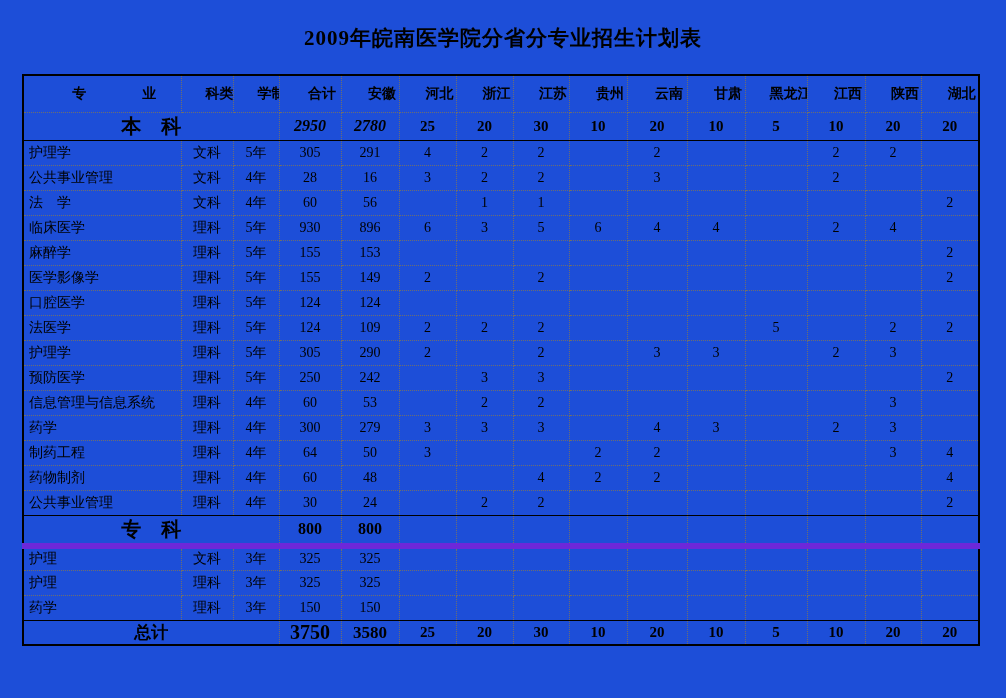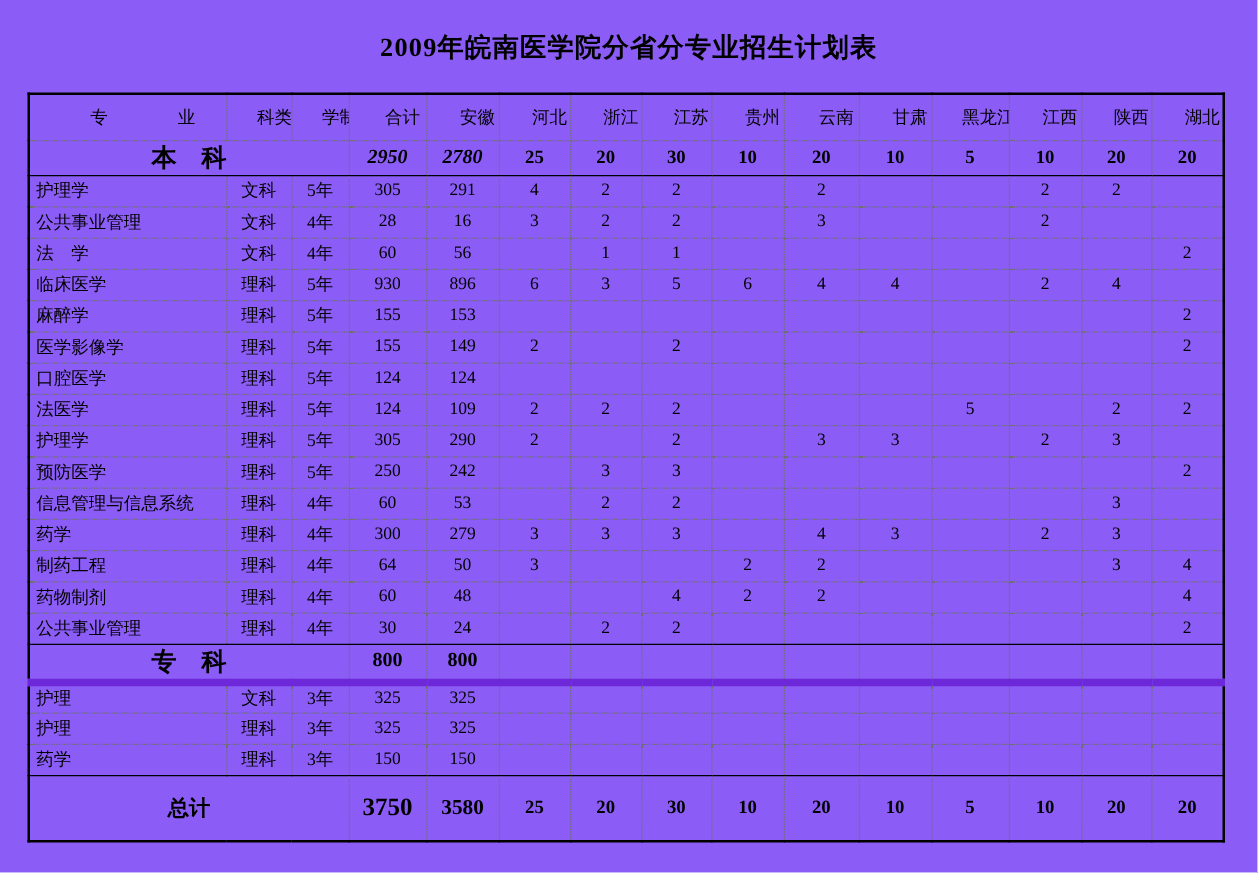--- a/index.html
+++ b/index.html
@@ -1,19 +1,19 @@
 <!DOCTYPE html>
 <html><head>
 <meta charset="utf-8">
 <style>
   * { margin:0; padding:0; box-sizing:border-box; }
   html,body { background:#ffffff; }
   body { font-family:"Liberation Serif","DejaVu Serif",serif; color:#000; }
   .page {
-    position:relative; width:1006px; height:698px; background:#8b5cf6; overflow:hidden;
+    position:relative; width:1006px; height:698px; background:#1d4ed8; overflow:hidden;
   }
   .title {
     position:absolute; top:24px; left:0; width:100%;
     text-align:center; font-size:21px; font-weight:bold; letter-spacing:1px;
   }
   table.plan {
     position:absolute; left:22px; top:74px; width:956px;
     border-collapse:collapse; table-layout:fixed;
     border:2px solid #000;
   }
@@ -21,31 +21,31 @@
   col.c4{width:58px} col.c5{width:57px} col.c6{width:57px} col.c7{width:56px}
   col.c8{width:58px} col.c9{width:60px} col.c10{width:58px} col.c11{width:62px}
   col.c12{width:58px} col.c13{width:56px} col.c14{width:58px}
   th, td {
     border:1px dotted #6e6e6e;
     font-size:14px; text-align:center; vertical-align:middle;
     overflow:hidden; white-space:nowrap;
   }
   thead tr { height:37px; }
   tbody tr { height:25px; }
-  th { font-weight:normal;padding-left:24px; }
+  th { font-weight:bold;padding-left:24px; }
   td.major { text-align:left; padding-left:5px; }
   tr.section td.sec-label { font-weight:bold; font-size:20px; text-align:center; }
   tr.section td.num { font-weight:bold; font-size:15px; }
   tr.benke { height:28px; }
   tr.benke td { border-bottom:1px solid #000; }
   tr.benke td.v0, tr.benke td.v1 { font-size:16px;font-style:italic; }
   tr.zhuanke { height:27px; }
   tr.zhuanke td { border-top:1px solid #000; border-bottom:6px solid #6d28d9; }
   tr.zhuanke td.v0, tr.zhuanke td.v1 { font-size:16px;margin-top:39px; }
-  tr.zongji { height:52px; }
+  tr.zongji { height:24px; }
   tr.zongji td { border-top:1px solid #000; }
   tr.zongji td.sec-label { font-size:17px; }
   tr.zongji td.v0 { font-size:20px; }
   tr.zongji td.v1 { font-size:17px; }
 </style>
 </head>
 <body>
 
 <div class="page">
   <div class="title">2009年皖南医学院分省分专业招生计划表</div>

